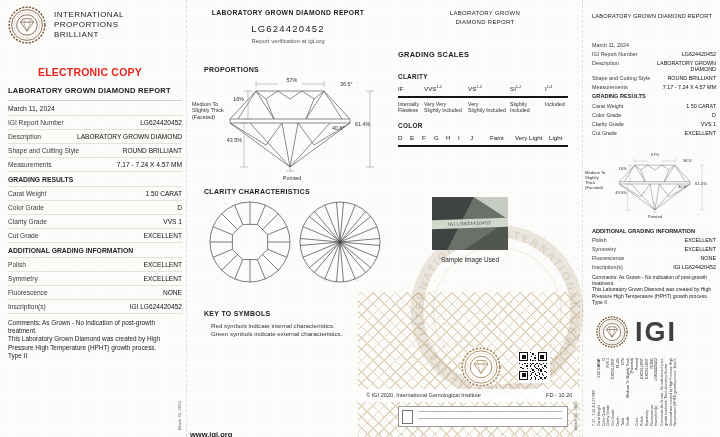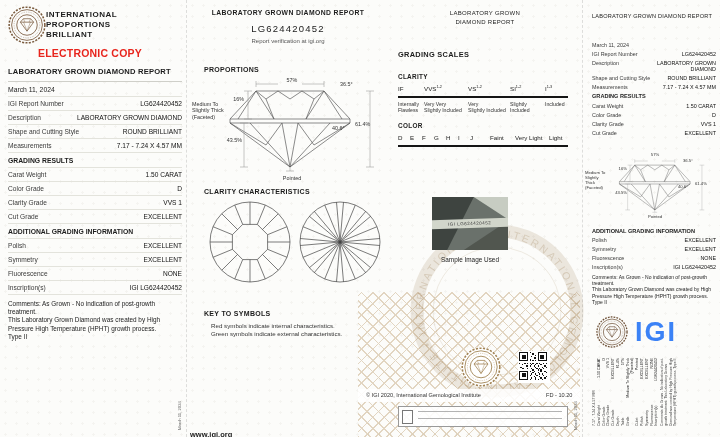--- a/index.html
+++ b/index.html
@@ -6,22 +6,22 @@
   .page{position:relative;width:720px;height:437px;background:#fcfcfa;overflow:hidden;
         font-family:"Liberation Sans","DejaVu Sans",sans-serif;color:#1c1c1c;}
   .page::before{content:'';position:absolute;inset:0;
         background:radial-gradient(rgba(110,95,70,.05) 1px,transparent 1.2px);
         background-size:11px 11px;pointer-events:none;}
   .abs{position:absolute;}
   .fold{position:absolute;top:0;bottom:0;width:0;border-left:1px dashed rgba(0,0,0,.12);}
   
   .panel-left{position:absolute;left:8px;top:6px;width:174px;}
   .brandrow{display:flex;align-items:flex-start;}
-  .orgname{margin-left:0;padding-top:4px;font-size:8px;font-weight:bold;line-height:10px;letter-spacing:.5px;}
-  .ecopy{margin:3px 0 0 30px;font-size:10.5px;font-weight:bold;letter-spacing:.2px;color:#e8251d;}
+  .orgname{margin-left:8px;padding-top:4px;font-size:8px;font-weight:normal;line-height:10px;letter-spacing:.5px;}
+  .ecopy{margin:22px 0 0 30px;font-size:10.5px;font-weight:bold;letter-spacing:.2px;color:#e8251d;}
   .lp-title{margin:8px 0 0 0;font-size:7.6px;font-weight:bold;letter-spacing:.2px;
             border-bottom:1px solid #cfcfc9;padding-bottom:5px;}
   .lp-date{padding:4px 0 3px;font-size:6.8px;border-bottom:1px solid #e3e3dc;}
   .lrow{display:flex;justify-content:space-between;align-items:flex-start;
         padding:3px 0;border-bottom:1px solid #e3e3dc;font-size:6.6px;}
   .lrow .l{color:#3a3a3a;}
   .lrow .v{color:#111;text-align:right;max-width:62%;}
   .lhead{font-size:6.8px;font-weight:bold;padding:3.5px 0;border-bottom:1px solid #e3e3dc;}
   .lcomments{margin-top:5px;font-size:6.4px;line-height:8.2px;color:#222;}
   
@@ -62,21 +62,21 @@
   .doc-icon{width:9px;height:12px;border:1px solid #777;margin:2.5px 3px;}
   .fineprint-lines{flex:1;height:11px;margin:4px 5px 0 2px;opacity:.75;
           background:repeating-linear-gradient(to bottom,#9a9a9a 0 .8px,transparent .8px 3.6px);}
   
   .r-header{left:586px;top:13px;width:132px;text-align:center;font-size:5.6px;letter-spacing:.2px;}
   .rrow{display:flex;justify-content:space-between;align-items:flex-start;padding:1.6px 0;font-size:5.4px;}
   .rrow .l{color:#3a3a3a;}
   .rrow .v{color:#111;text-align:right;max-width:62%;}
   .rhead{font-size:5.6px;font-weight:bold;padding:1.5px 0;}
   .rcomments{font-size:5px;line-height:6.3px;color:#222;}
-  .igi-word{font-size:27px;font-weight:600;letter-spacing:2px;color:#3b82f6;line-height:32px;}
+  .igi-word{font-size:27px;font-weight:600;letter-spacing:2px;color:#404040;line-height:32px;}
   .stub-outer{left:592px;top:358px;width:124px;height:68px;}
   .stub-inner{position:absolute;left:0;top:0;width:68px;height:122px;
               transform:rotate(-90deg) translateX(-68px);transform-origin:top left;}
   .srow{display:flex;justify-content:space-between;font-size:3.6px;line-height:4.8px;color:#333;}
   .srow .v{text-align:right;color:#111;max-width:60%;}
   .scomments{font-size:3.4px;line-height:4.2px;color:#444;margin-top:1px;}
   .rotdate{position:absolute;transform:rotate(-90deg);transform-origin:0 0;font-size:4.2px;color:#666;white-space:nowrap;}
   svg.lineart{display:block;}
 </style>
 </head>

